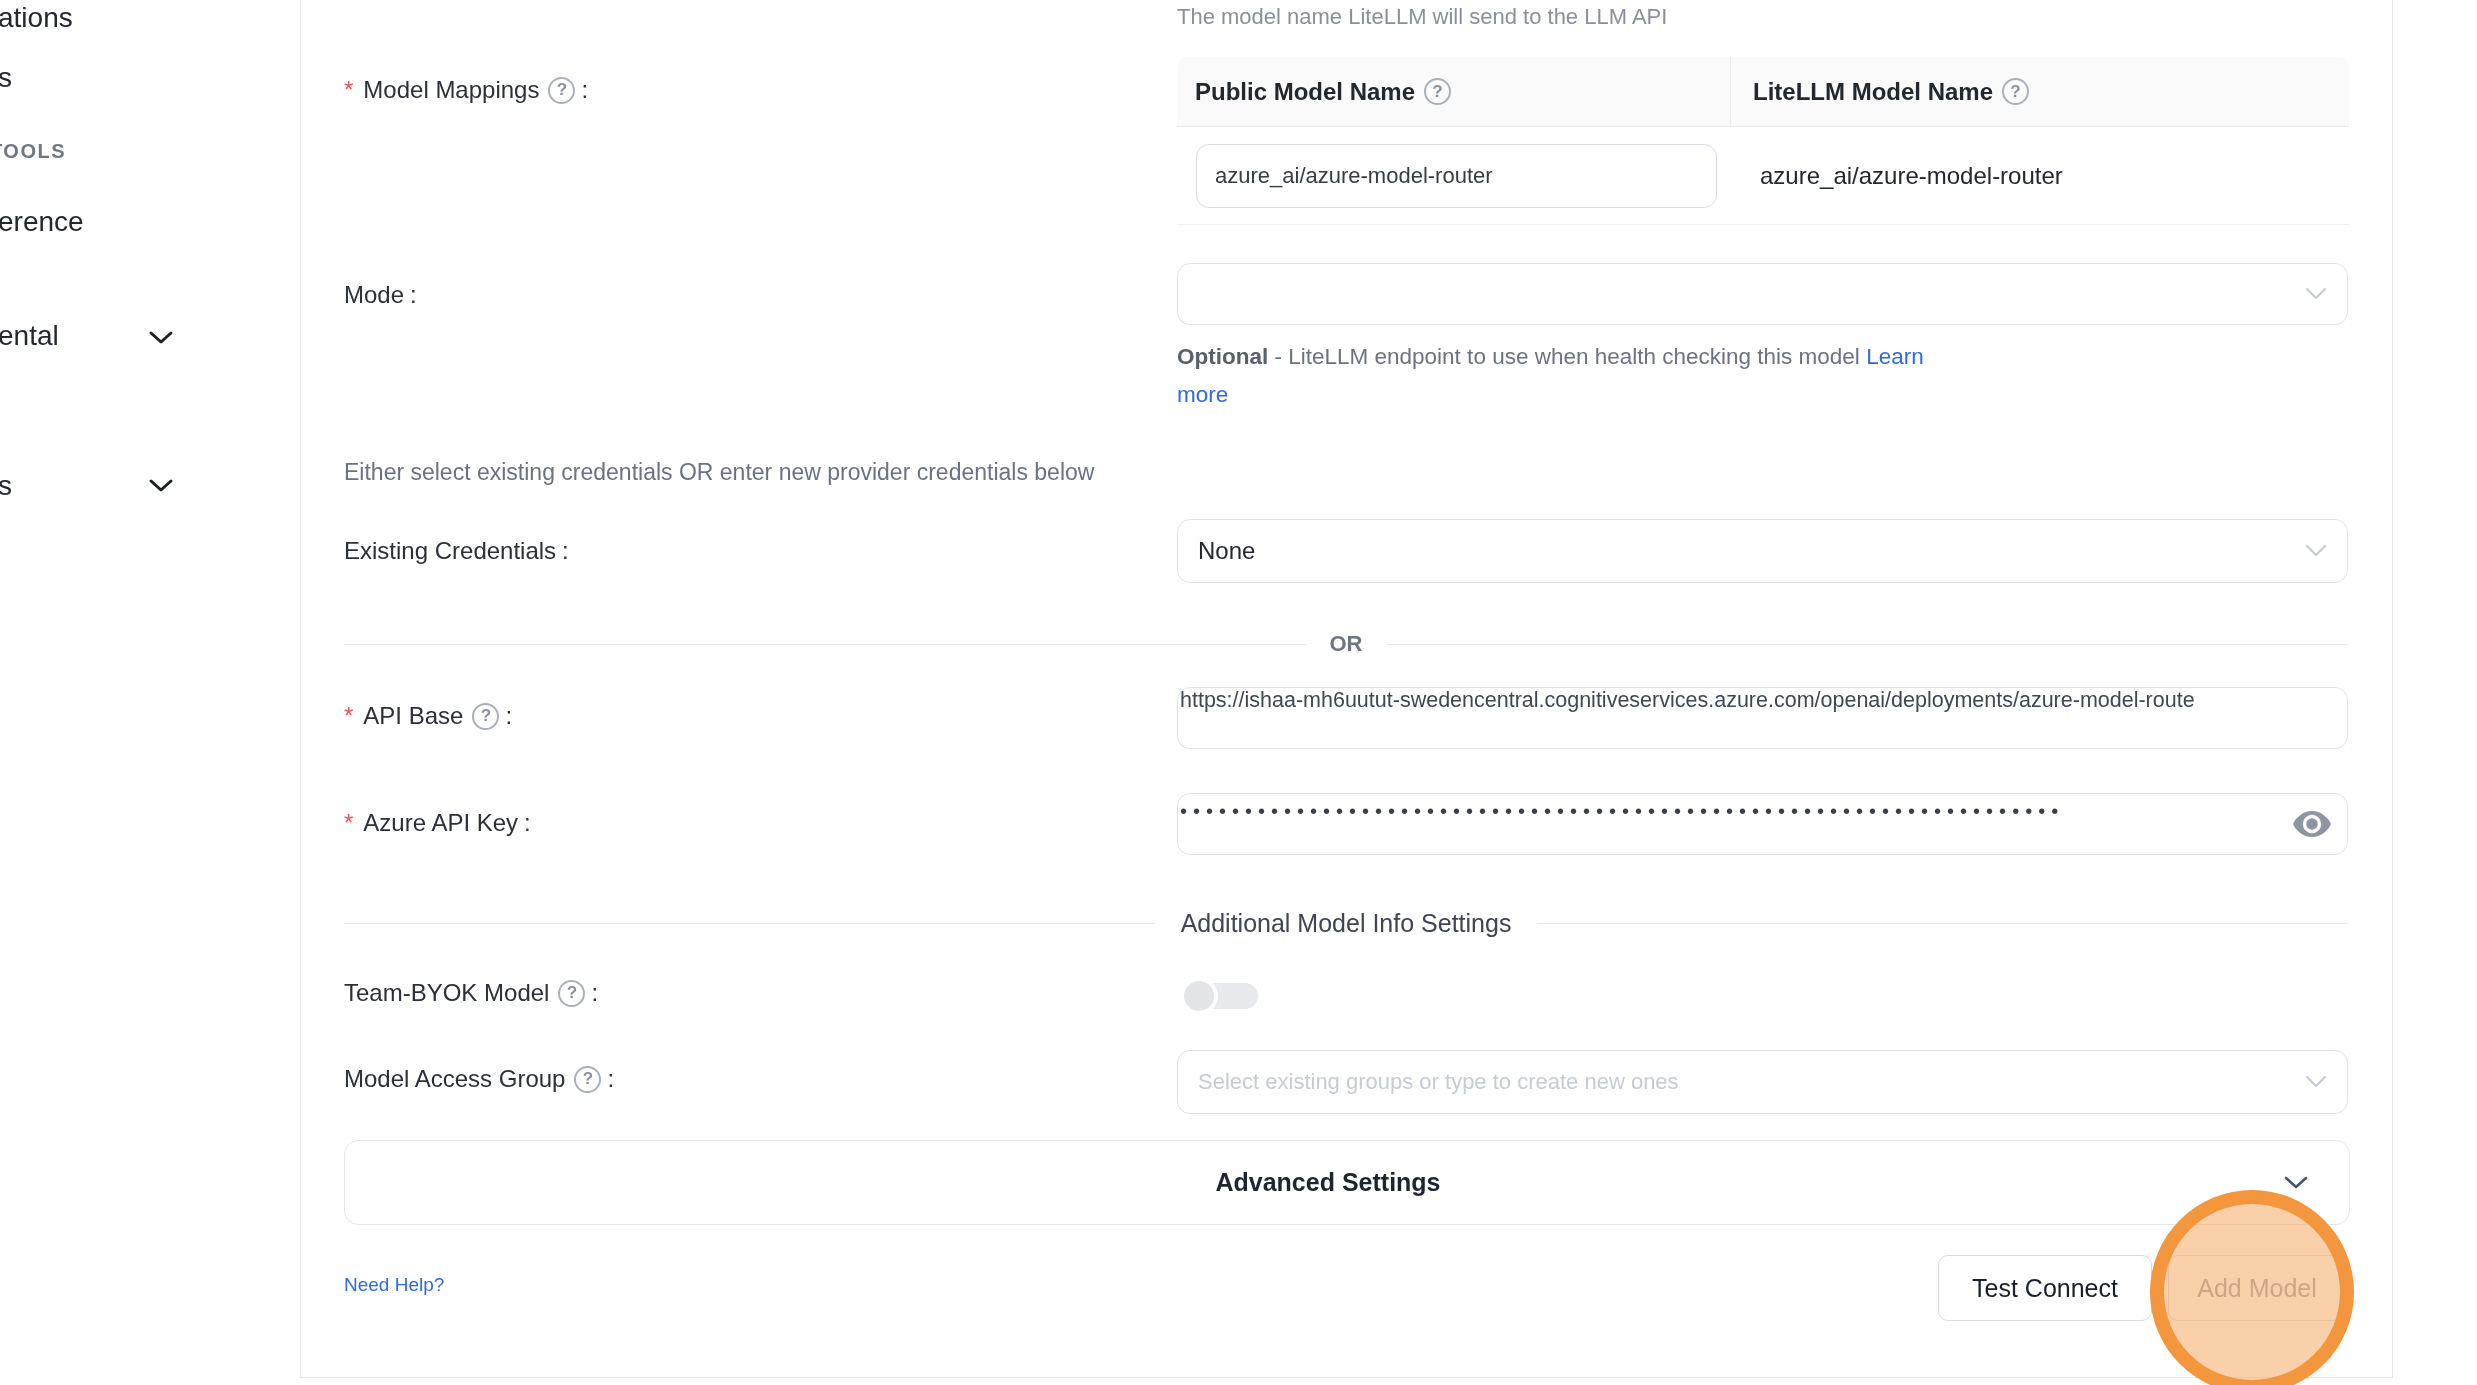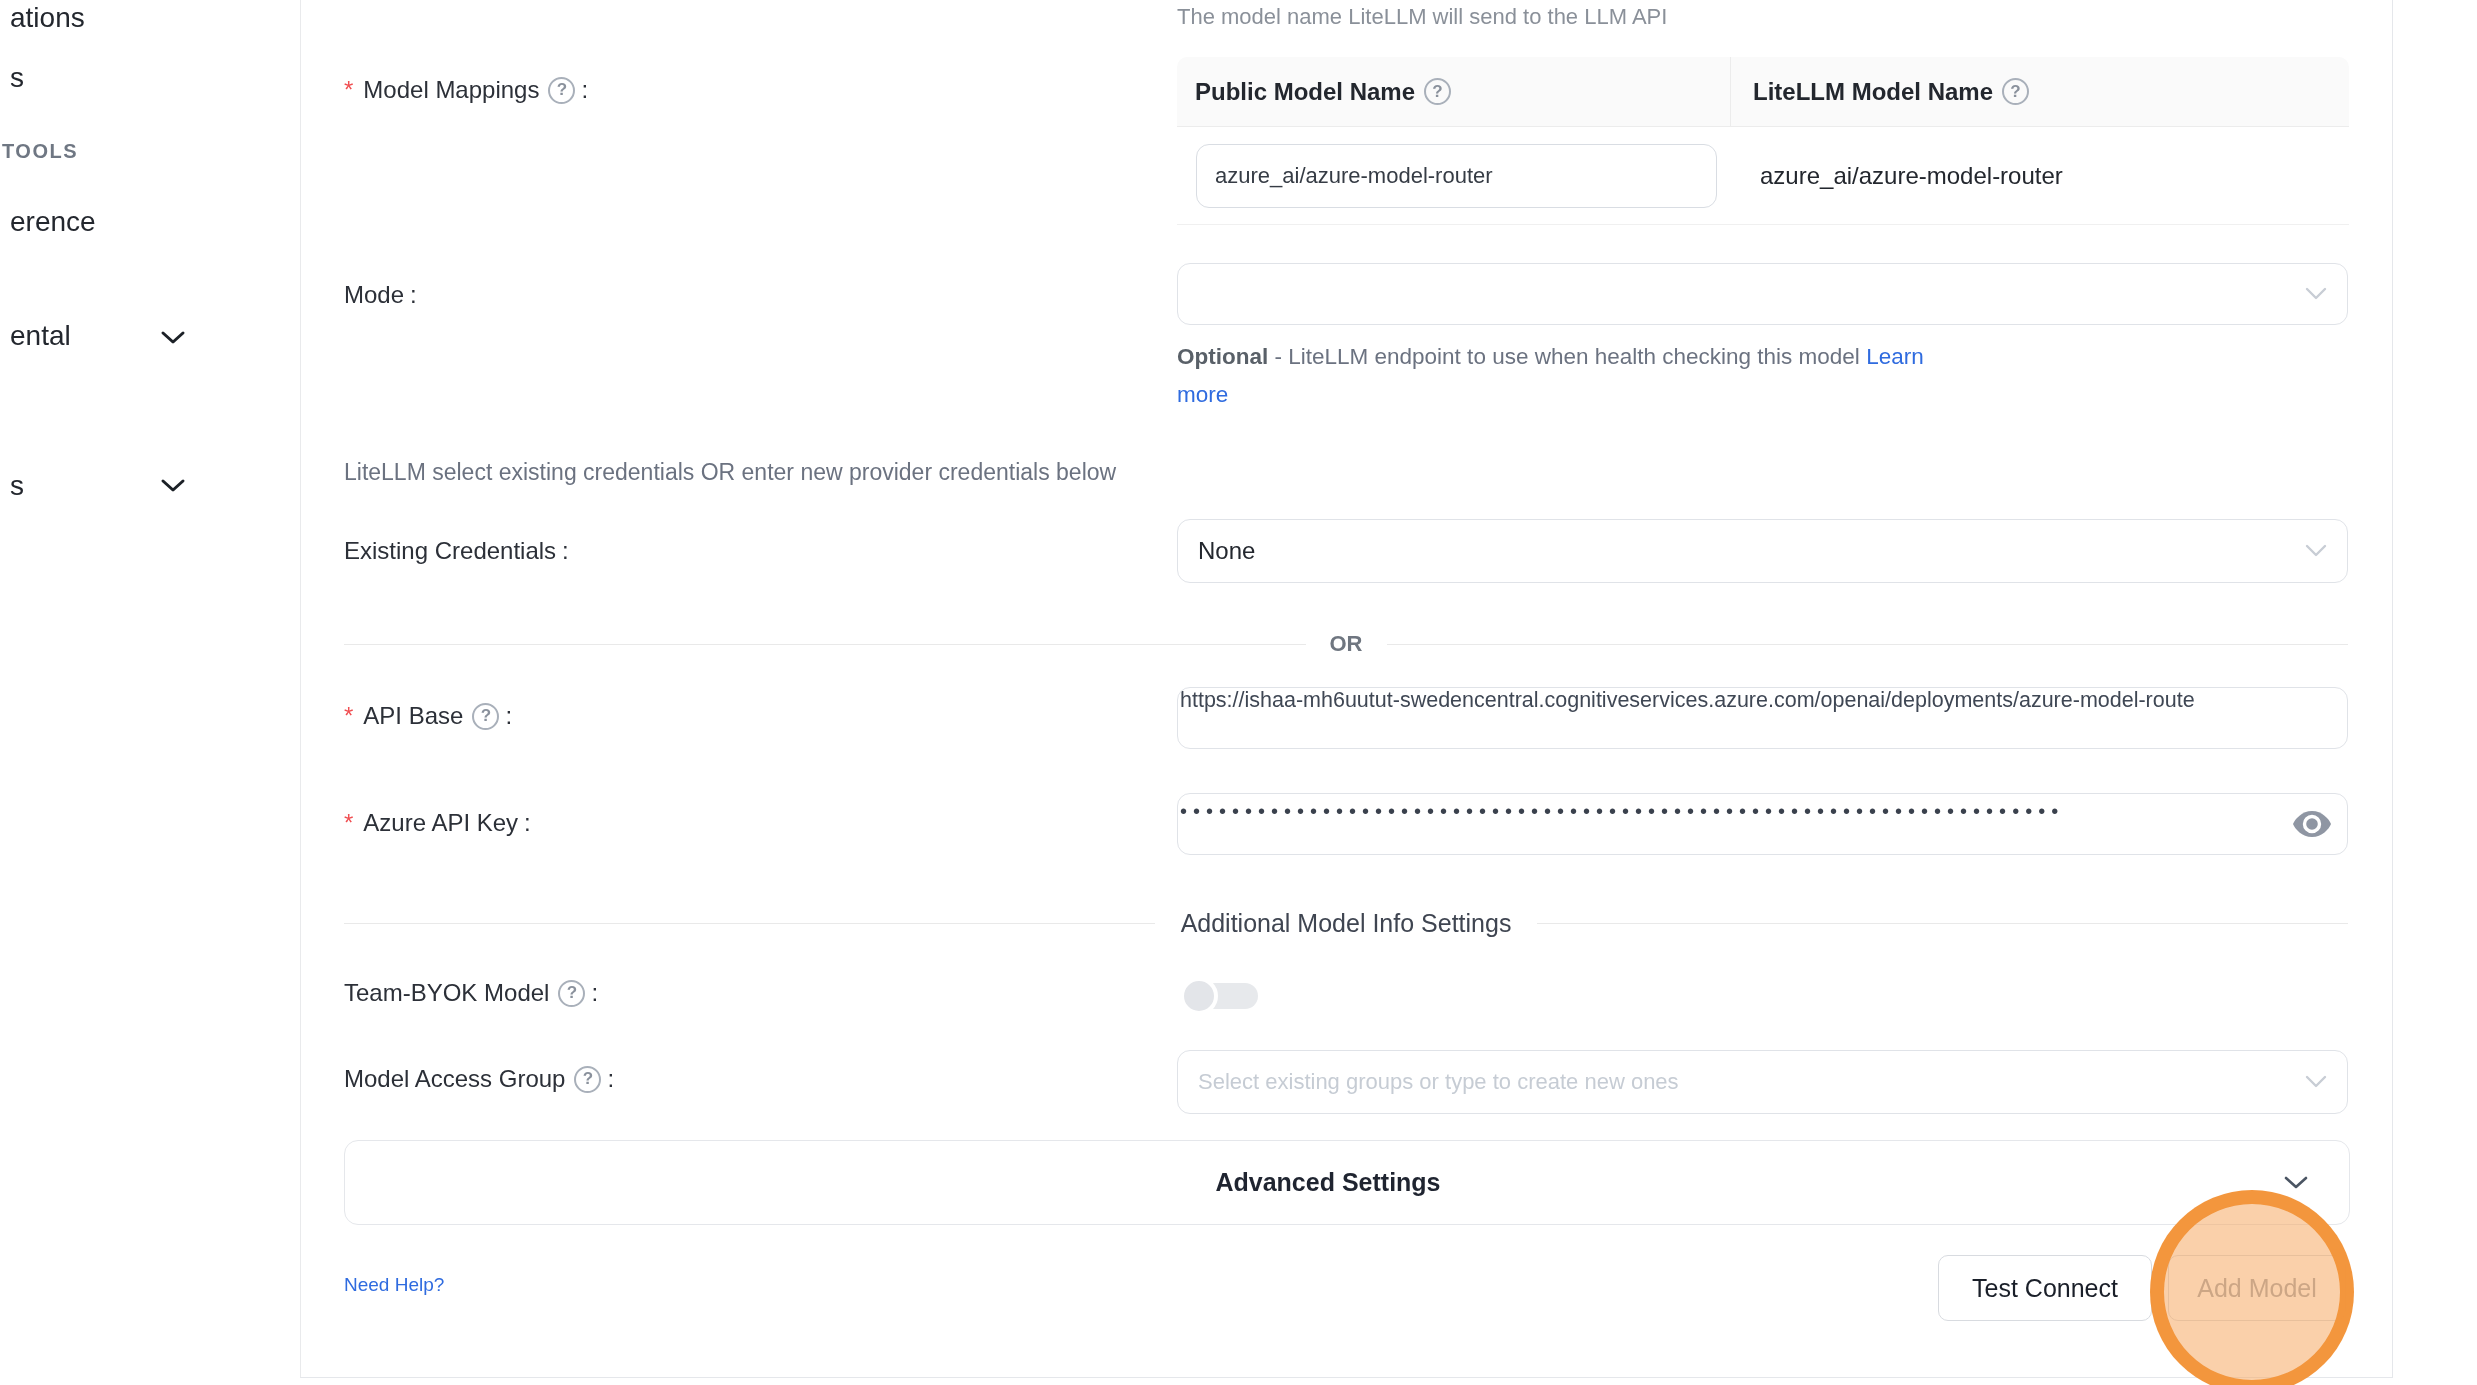--- a/index.html
+++ b/index.html
@@ -4,21 +4,21 @@
 <style>
   * { margin:0; padding:0; box-sizing:border-box; }
   html,body { width:2477px; height:1385px; }
   body {
     position:relative; overflow:hidden; background:#ffffff;
     font-family:"Liberation Sans","DejaVu Sans",sans-serif;
     color:#2c3038; -webkit-font-smoothing:antialiased;
   }
 
   
-  .sidebar { position:absolute; left:0; top:0; width:301px; height:1385px; background:#fff;margin-left:12px; }
+  .sidebar { position:absolute; left:0; top:0; width:301px; height:1385px; background:#fff; }
   .side-item { position:absolute; font-size:28px; font-weight:500; color:#23272e; white-space:nowrap; }
   .side-section { position:absolute; font-size:20px; font-weight:600; letter-spacing:1.5px; color:#6f7783; white-space:nowrap; }
   .side-chevron { position:absolute; width:26px; height:16px; }
 
   
   .card {
     position:absolute; left:300px; top:0; width:2093px; height:1378px; background:#fff;
     border-left:1px solid #e9eaec; border-right:1px solid #e5e7eb; border-bottom:1px solid #e5e7eb;
   }
 
@@ -155,21 +155,21 @@
 <div class="sel" style="top:263px; height:62px;">
   <span class="val"></span>
   <svg class="sel-chevron" viewBox="0 0 22 14">
     <polyline points="2,2 11,11 20,2" fill="none" stroke="#c8cdd5" stroke-width="2.4" stroke-linecap="round" stroke-linejoin="round"></polyline>
   </svg>
 </div>
 <div class="opt-note">
   <span class="opt-bold">Optional</span><span> - LiteLLM endpoint to use when health checking this model </span><span class="link">Learn more</span>
 </div>
 
-<div class="note-gray" style="left:344px; top:459px;">LiteLLM select existing credentials OR enter new provider credentials below</div>
+<div class="note-gray" style="left:344px; top:459px;">Either select existing credentials OR enter new provider credentials below</div>
 
 <div class="label-row" style="left:344px; top:537px;">
   <span>Existing Credentials</span>
   <span class="colon">:</span>
 </div>
 <div class="sel" style="top:519px; height:64px;">
   <span class="val">None</span>
   <svg class="sel-chevron" viewBox="0 0 22 14">
     <polyline points="2,2 11,11 20,2" fill="none" stroke="#c8cdd5" stroke-width="2.4" stroke-linecap="round" stroke-linejoin="round"></polyline>
   </svg>

